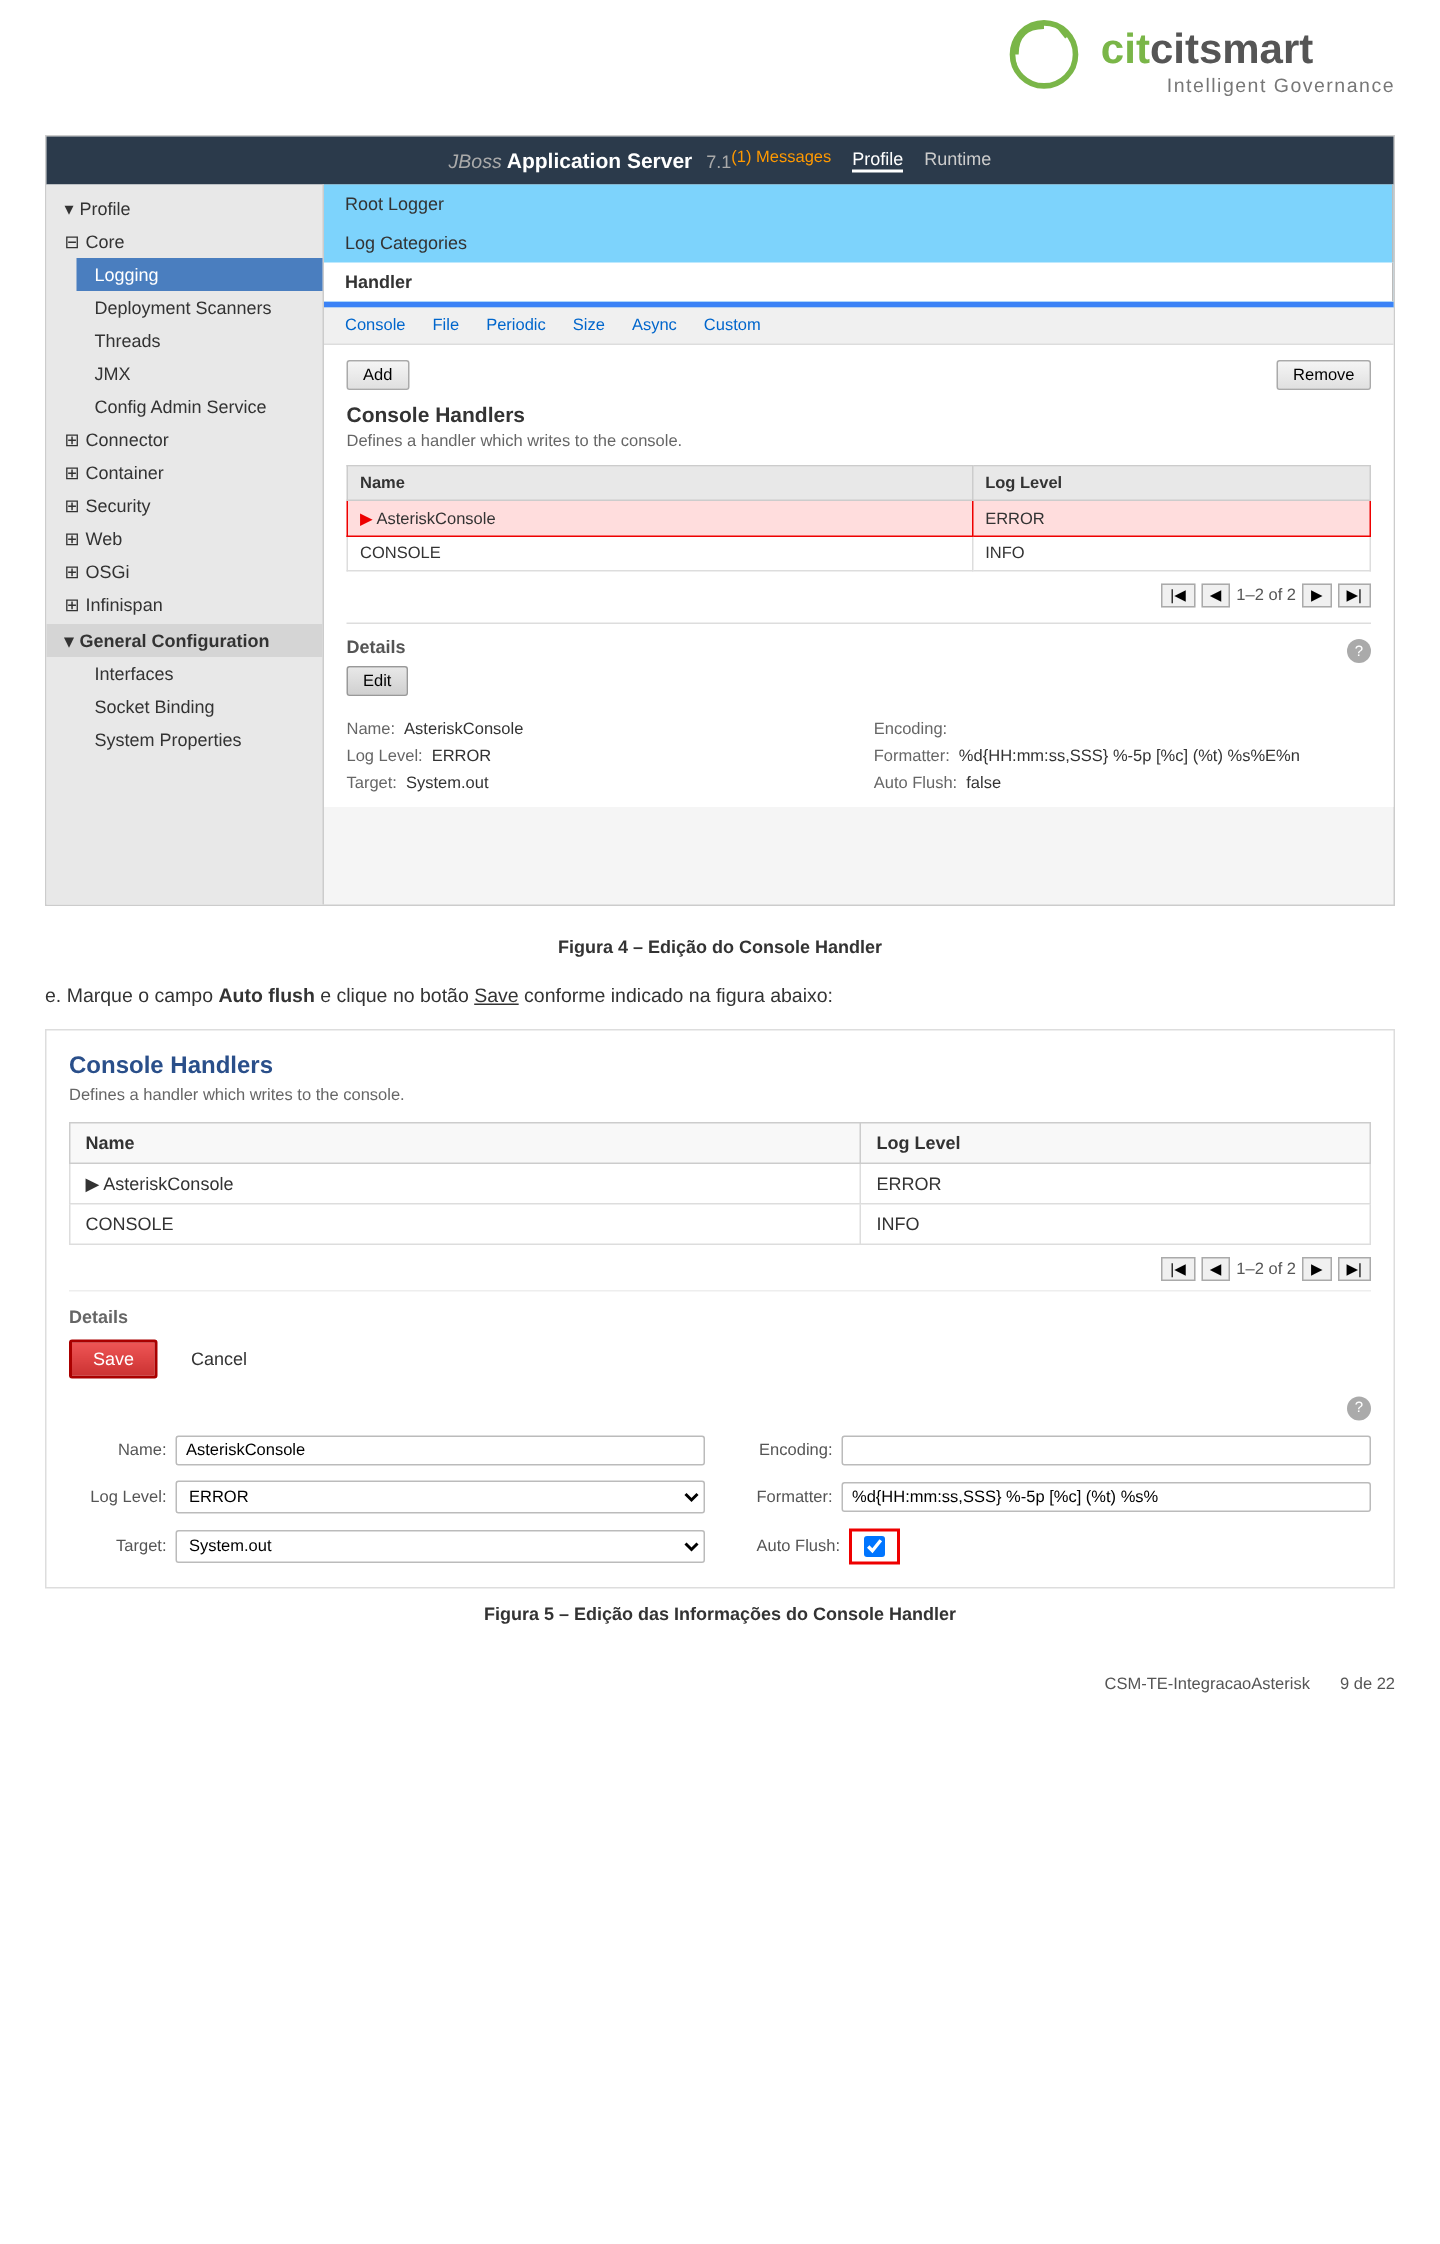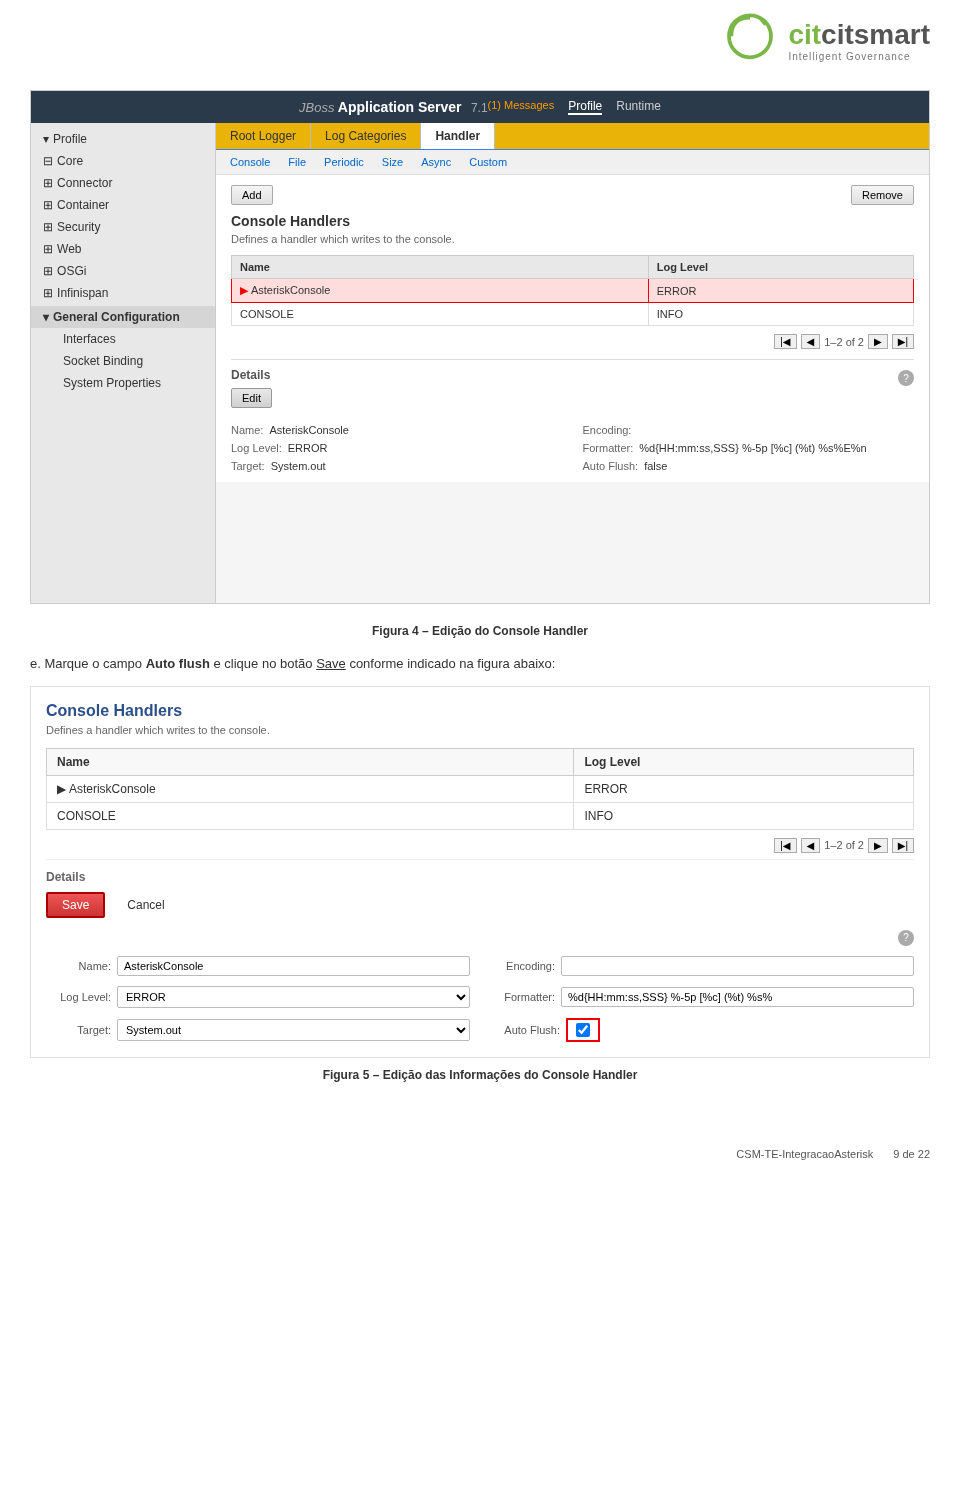--- a/index.html
+++ b/index.html
@@ -30,23 +30,24 @@
       display: flex;
       flex-direction: column;
     }
     .logo-citsmart {
       font-size: 28px;
       font-weight: bold;
       color: #555;
     }
     .logo-citsmart span { color: #7ab648; }
     .logo-subtitle {
-      font-size: 10px;
+      font-size: 13px;
       color: #777;
       letter-spacing: 1px;
+      margin-left: 44px;
     }
 
     
     .main-content {
       padding: 10px 30px 10px 30px;
     }
 
     
     .jboss-panel {
       border: 1px solid #ccc;
@@ -110,23 +111,24 @@
     }
 
     
     .right-panel {
       flex: 1;
       padding: 0;
     }
 
     
     .tab-bar {
-      background: #eab308;
-      display: flex;
-      border-bottom: 1px solid #3b82f6;
+      background: #7dd3fc;
+      display: flex;
+      border-bottom: 4px solid #3b82f6;
+      flex-direction: column;
     }
     .tab-bar .tab {
       padding: 6px 14px;
       font-size: 12px;
       color: #333;
       cursor: pointer;
       border-right: 1px solid #bbb;
     }
     .tab-bar .tab.active {
       background: #fff;
@@ -441,21 +443,20 @@
       background: #fff;
     }
 
     
     .footer {
       display: flex;
       justify-content: flex-end;
       padding: 8px 30px;
       font-size: 11px;
       color: #555;
-      margin-top: 32px;
     }
   </style>
 </head>
 <body>
 
 <div class="header">
   <div class="logo-area">
     <svg class="logo-icon" viewBox="0 0 80 80" xmlns="http://www.w3.org/2000/svg">
       <circle cx="40" cy="35" r="28" fill="none" stroke="#7ab648" stroke-width="5"></circle>
       <path d="M15 35 Q15 10 40 10" fill="none" stroke="#7ab648" stroke-width="5"></path>
@@ -489,20 +490,37 @@
 
       <div class="sidebar">
         <div class="sidebar-item">
           <span>▾</span>
           <span>Profile</span>
         </div>
         <div class="sidebar-section">
           <div class="sidebar-item">
             <span>⊟</span>
             <span>Core</span>
+          </div>
+          <div class="sidebar-sub">
+            <div class="sidebar-item active">
+              <span>Logging</span>
+            </div>
+            <div class="sidebar-item">
+              <span>Deployment Scanners</span>
+            </div>
+            <div class="sidebar-item">
+              <span>Threads</span>
+            </div>
+            <div class="sidebar-item">
+              <span>JMX</span>
+            </div>
+            <div class="sidebar-item">
+              <span>Config Admin Service</span>
+            </div>
           </div>
           <div class="sidebar-item">
             <span>⊞</span>
             <span>Connector</span>
           </div>
           <div class="sidebar-item">
             <span>⊞</span>
             <span>Container</span>
           </div>
           <div class="sidebar-item">

